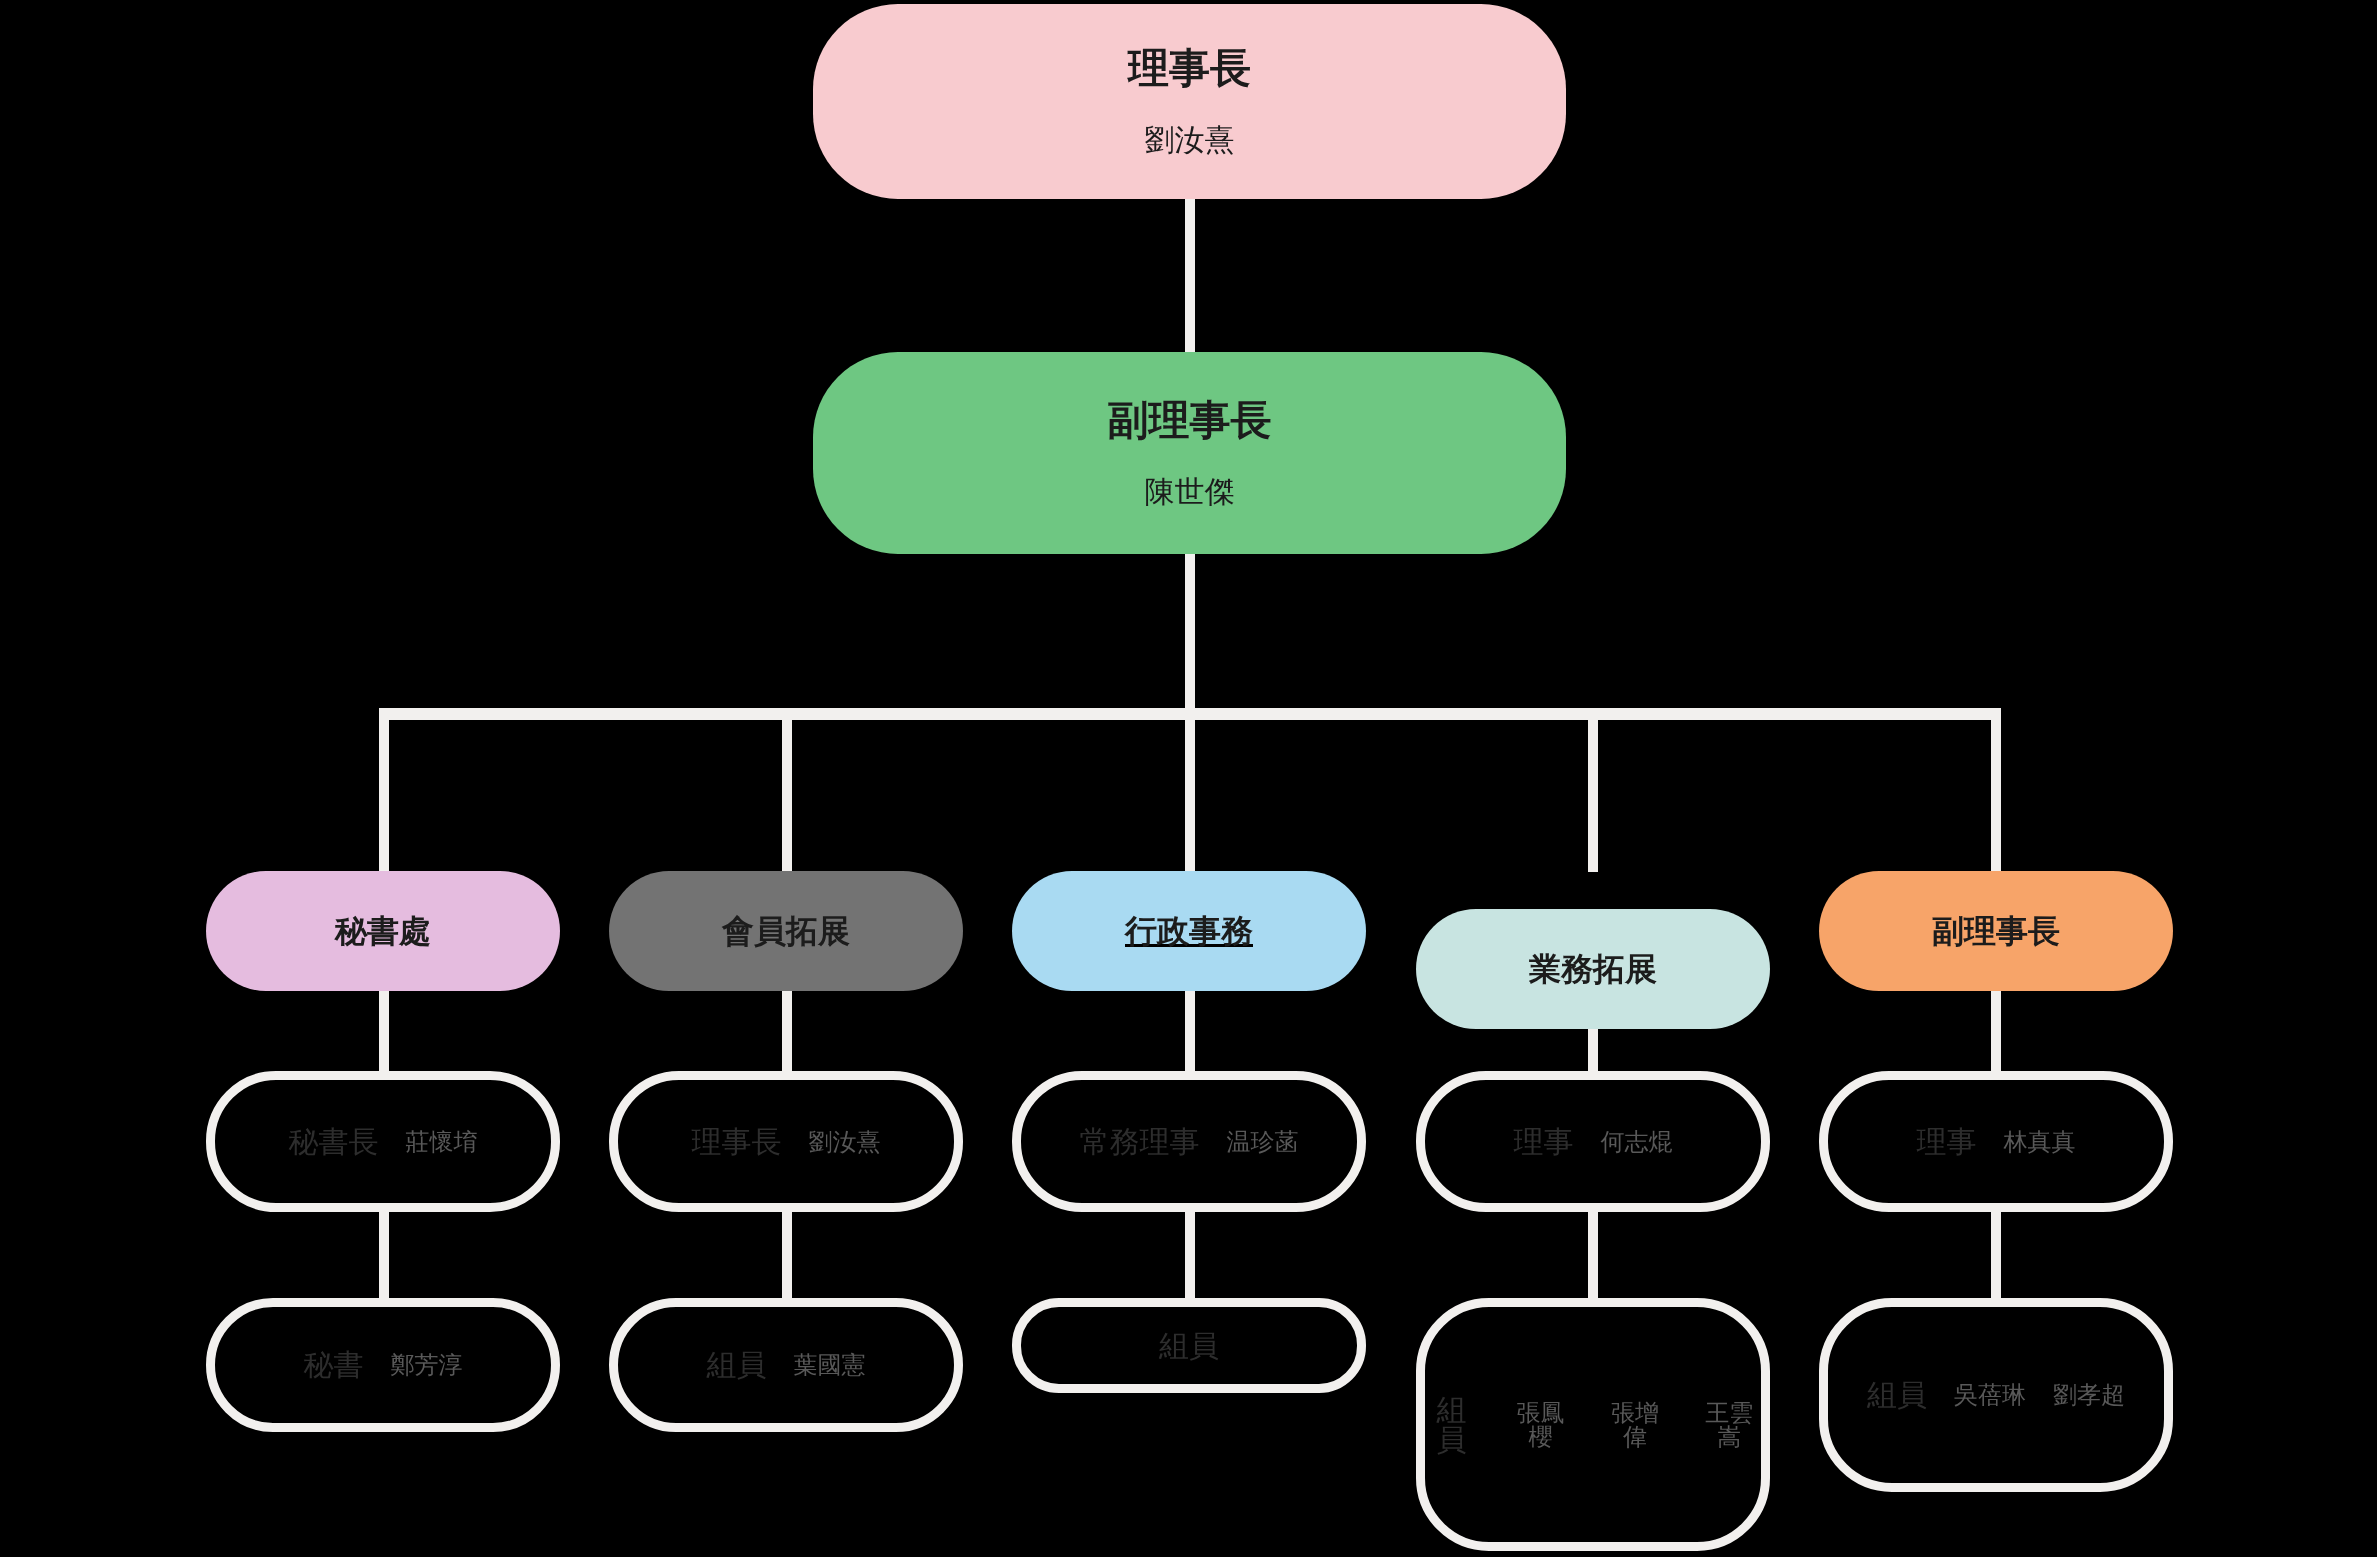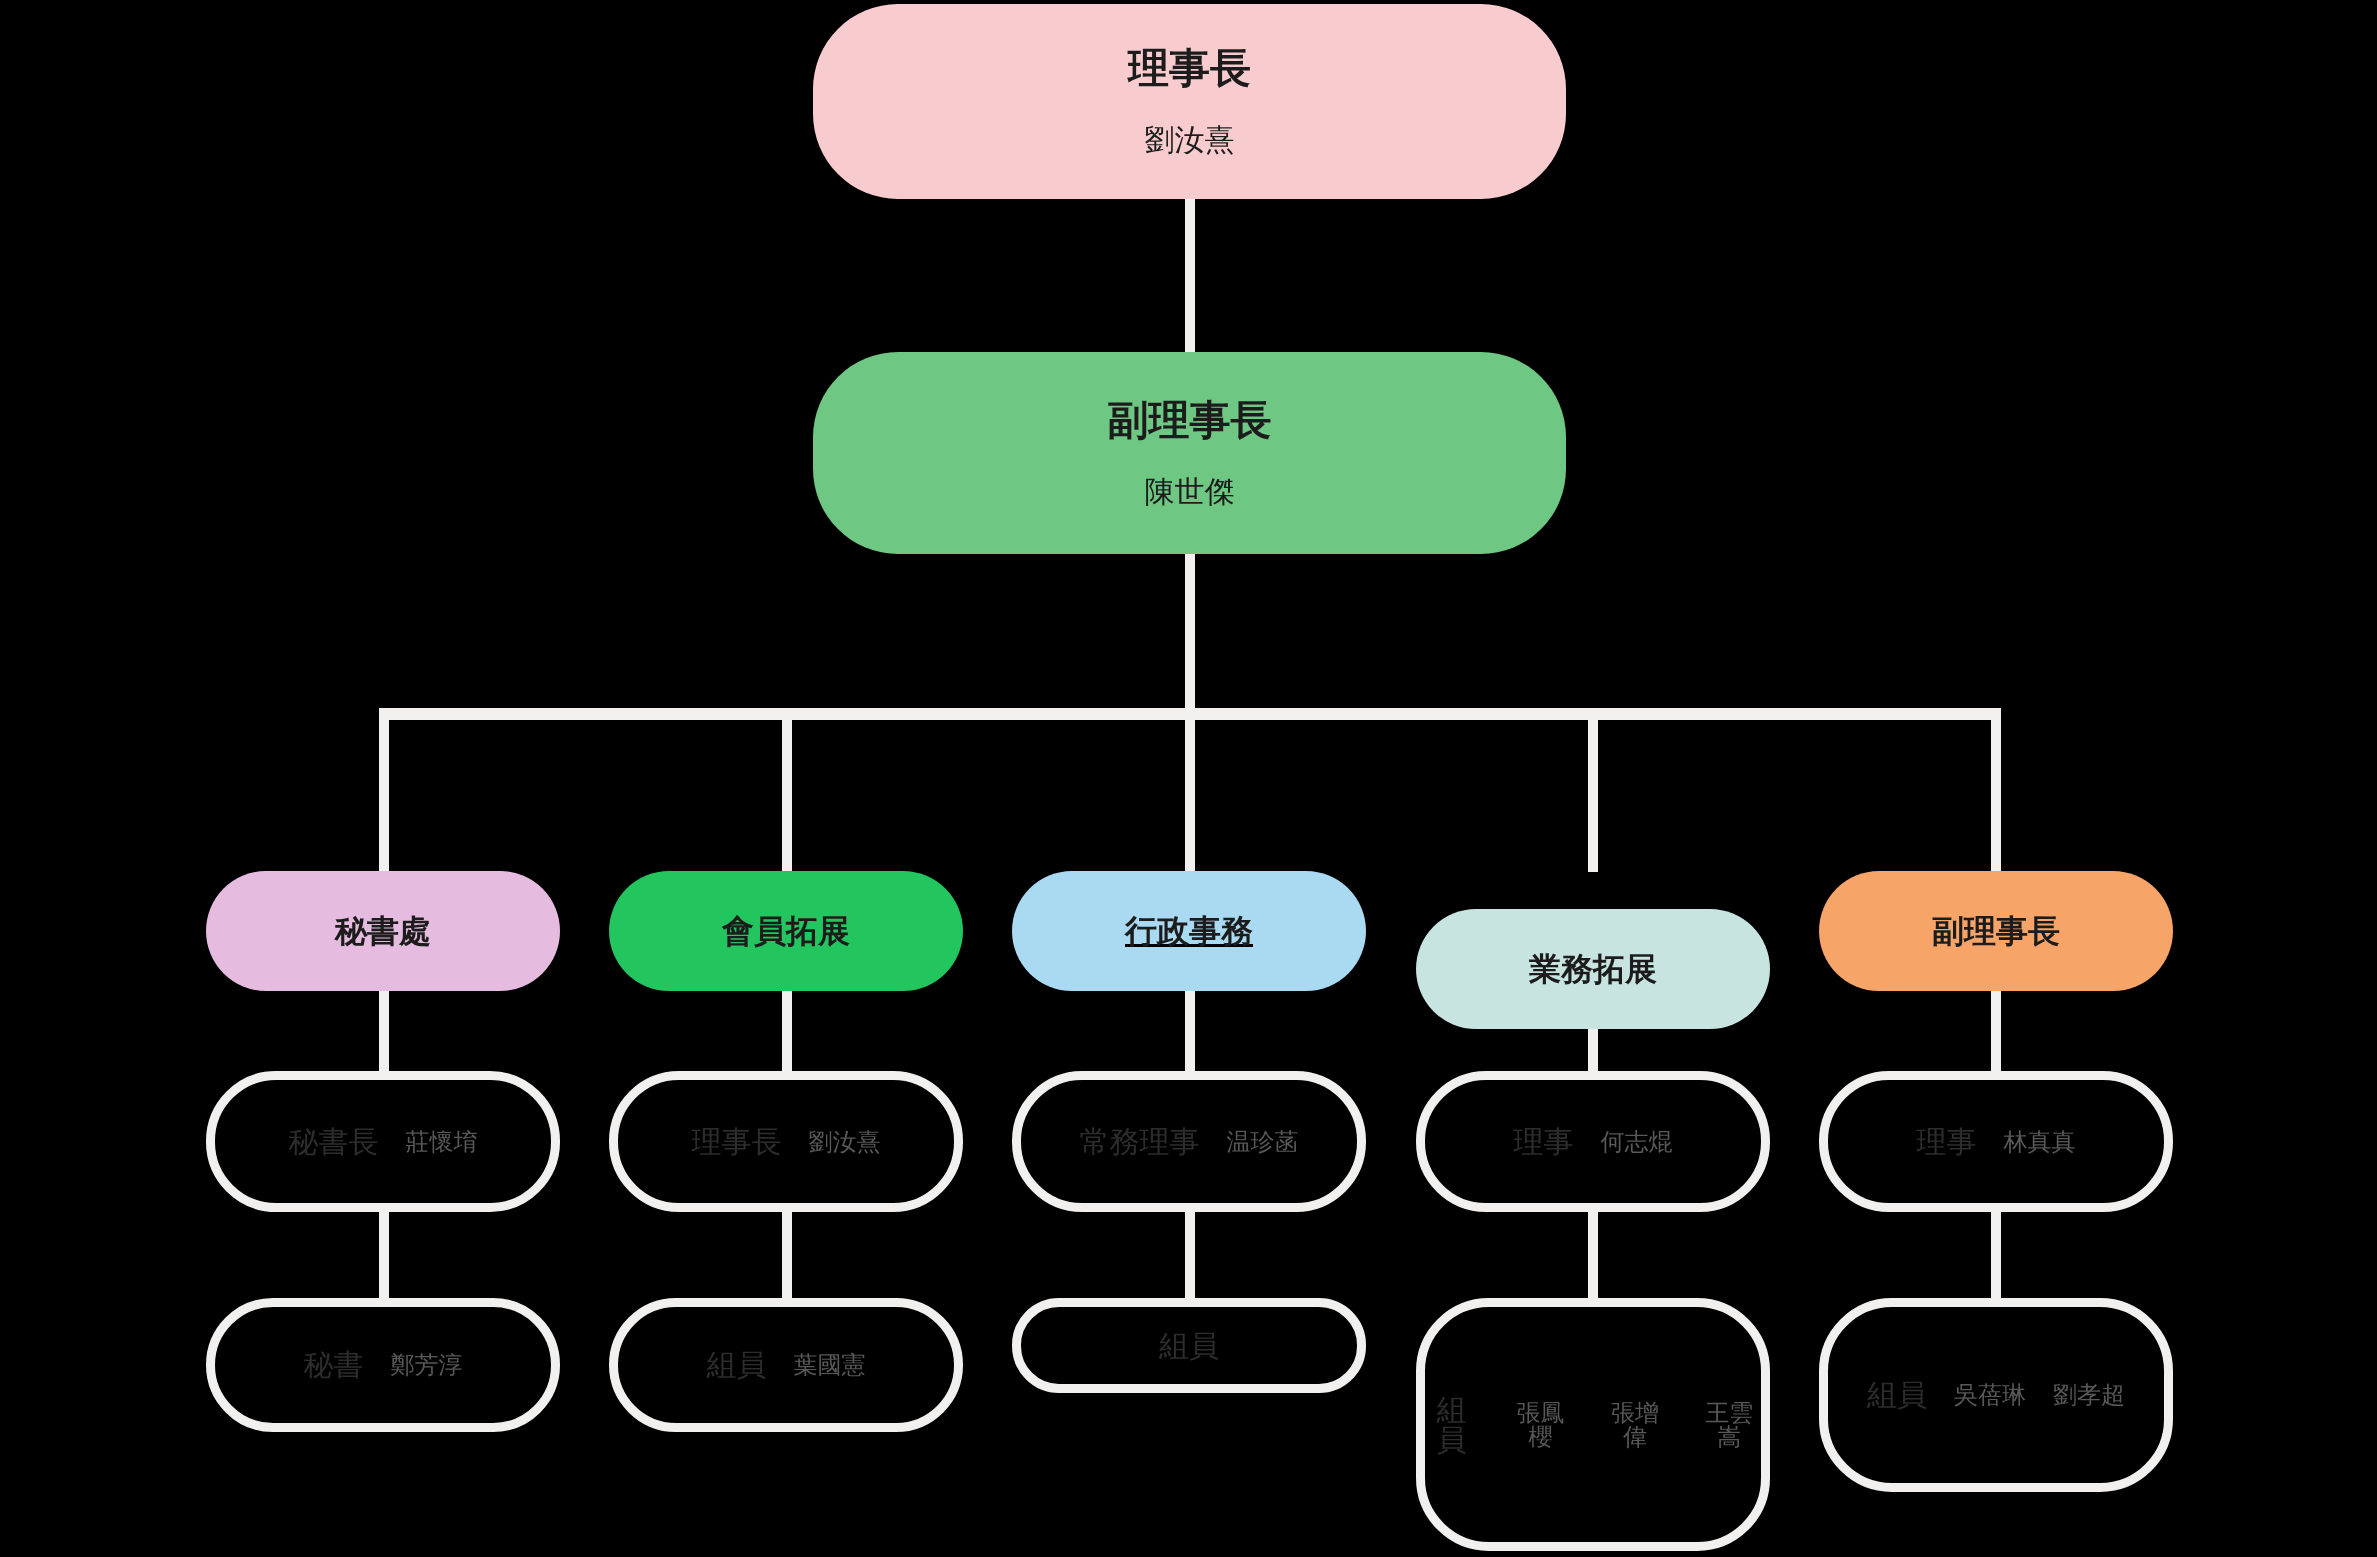--- a/index.html
+++ b/index.html
@@ -63,21 +63,21 @@
   </div>
 
   <div class="node dept" style="left: 206px; background: rgb(229, 188, 223);">
     <div class="label">秘書處</div>
   </div>
 
   <div class="node big" style="left: 813px; top: 352px; height: 202px; background: rgb(110, 199, 130);">
     <div class="t1">副理事長</div>
     <div class="t2">陳世傑</div>
   </div>
-  <div class="node dept" style="left: 609px; background: #22c55e;">
+  <div class="node dept" style="left: 609px; background: #737373;">
     <div class="label">會員拓展</div>
   </div>
   <div class="node dept" style="left: 1012px; background: rgb(169, 218, 242); text-decoration: underline;">
     <div class="label">行政事務</div>
   </div>
   <div class="node dept" style="left: 1416px; background: rgb(200, 228, 225); margin-top: 38px;">
     <div class="label">業務拓展</div>
   </div>
   <div class="node dept" style="left: 1819px; background: rgb(247, 164, 105);">
     <div class="label">副理事長</div>

